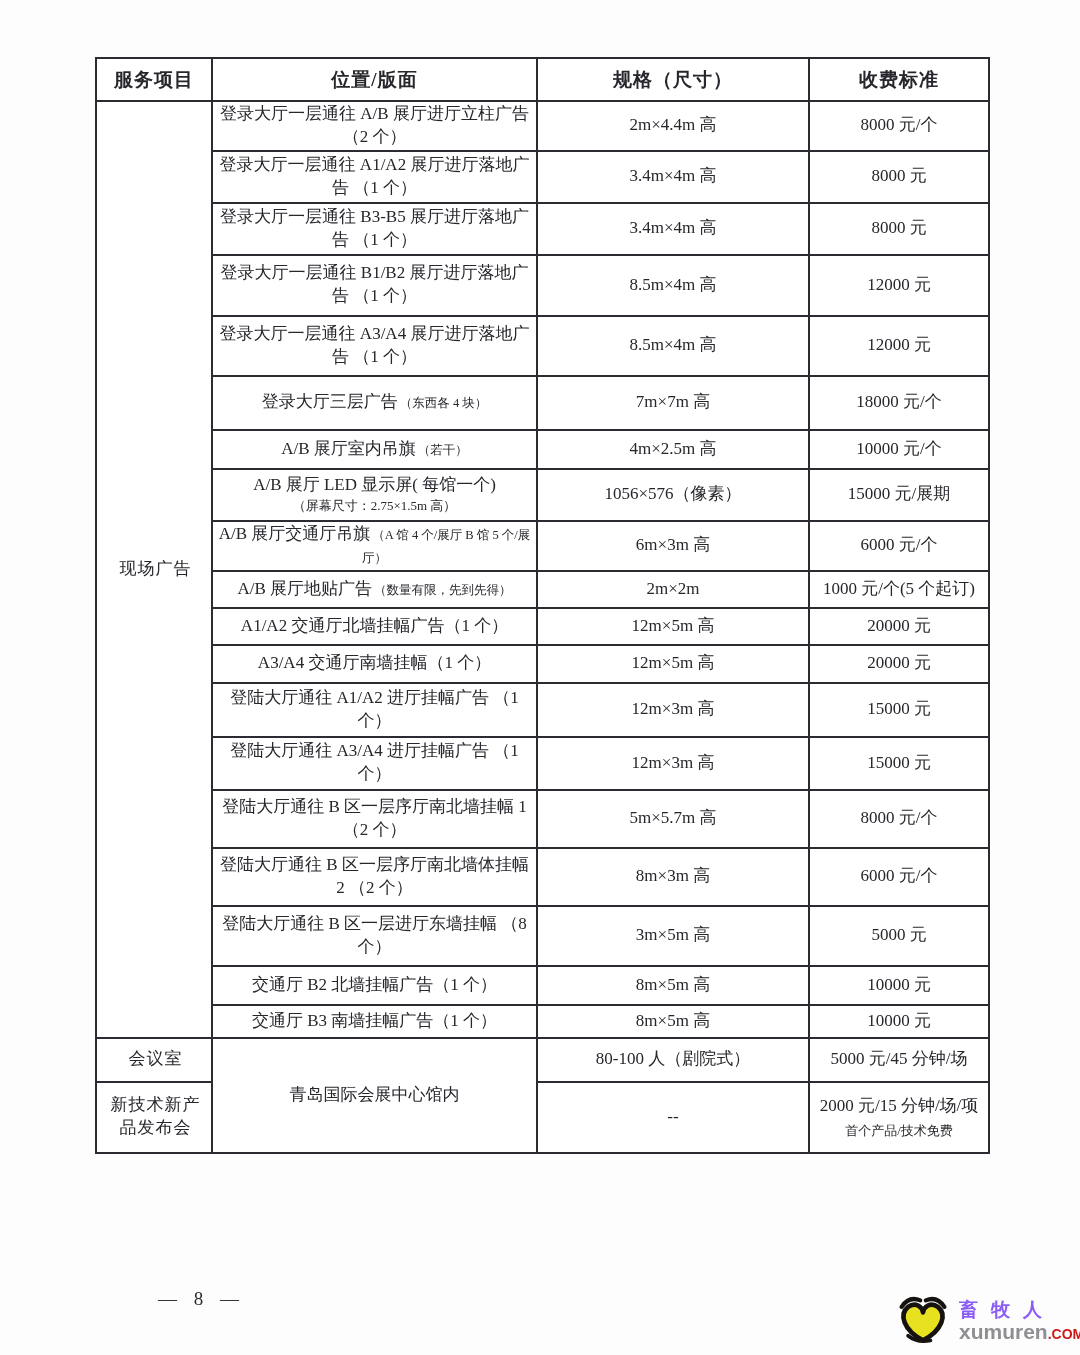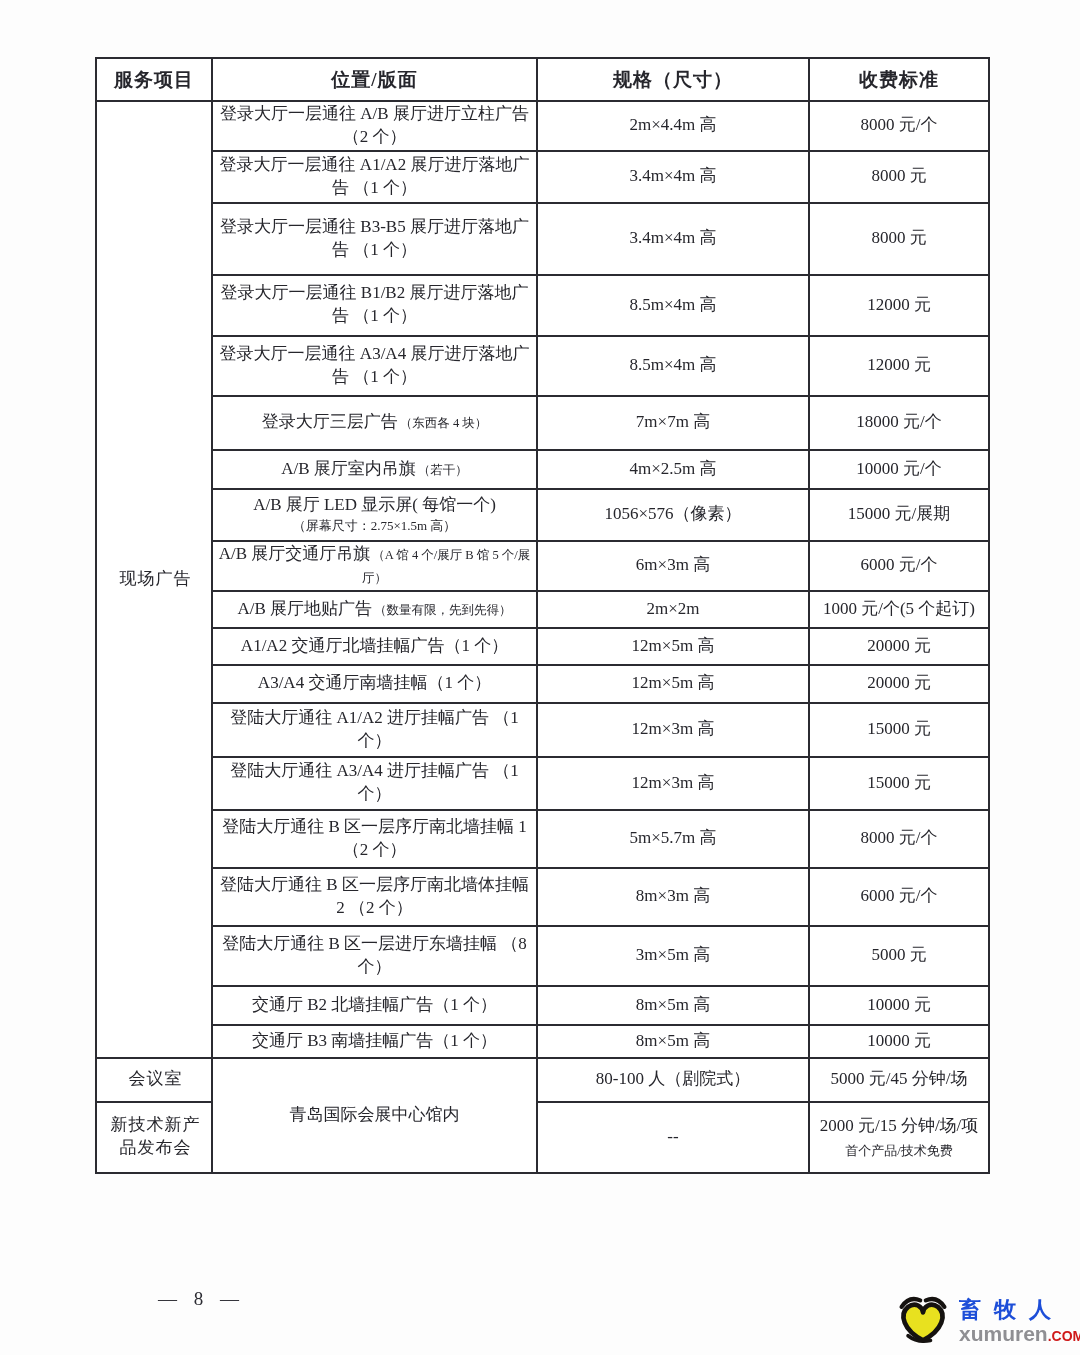--- a/index.html
+++ b/index.html
@@ -37,21 +37,21 @@
     font-size:19px; letter-spacing:6px; color:#2c2c33;
   }
 
   .logo {
     position:absolute; left:895px; top:1292px;
     display:flex; align-items:center; gap:8px;
   }
   .logo-text { display:flex; flex-direction:column; align-items:flex-start; }
   .logo-cn {
     font-family:Liberation Serif, serif;
-    font-weight:bold; font-size:22px; color:#1d4ed8;
+    font-weight:bold; font-size:19px; color:#8b5cf6;
     letter-spacing:13px; line-height:1; white-space:nowrap;
   }
   .logo-en-row { line-height:1; margin-top:2px; white-space:nowrap; }
   .logo-en {
     font-family:"Liberation Sans","DejaVu Sans",sans-serif;
     font-weight:bold; font-size:21px; color:#8f8f93;margin-top:20px;
   }
   .logo-tld {
     font-family:"Liberation Sans","DejaVu Sans",sans-serif;
     font-weight:bold; font-size:14px; color:#cf1a1a;
@@ -82,21 +82,21 @@
         <td class="service-col" rowspan="19">现场广告</td>
         <td>登录大厅一层通往 A/B 展厅进厅立柱广告 （2 个）</td>
         <td>2m×4.4m 高</td>
         <td>8000 元/个</td>
       </tr>
       <tr style="height:52px">
         <td>登录大厅一层通往 A1/A2 展厅进厅落地广告 （1 个）</td>
         <td>3.4m×4m 高</td>
         <td>8000 元</td>
       </tr>
-      <tr style="height:72px">
+      <tr style="height:52px">
         <td>登录大厅一层通往 B3-B5 展厅进厅落地广告 （1 个）</td>
         <td>3.4m×4m 高</td>
         <td>8000 元</td>
       </tr>
       <tr style="height:61px">
         <td>登录大厅一层通往 B1/B2 展厅进厅落地广告 （1 个）</td>
         <td>8.5m×4m 高</td>
         <td>12000 元</td>
       </tr>
       <tr style="height:60px">

